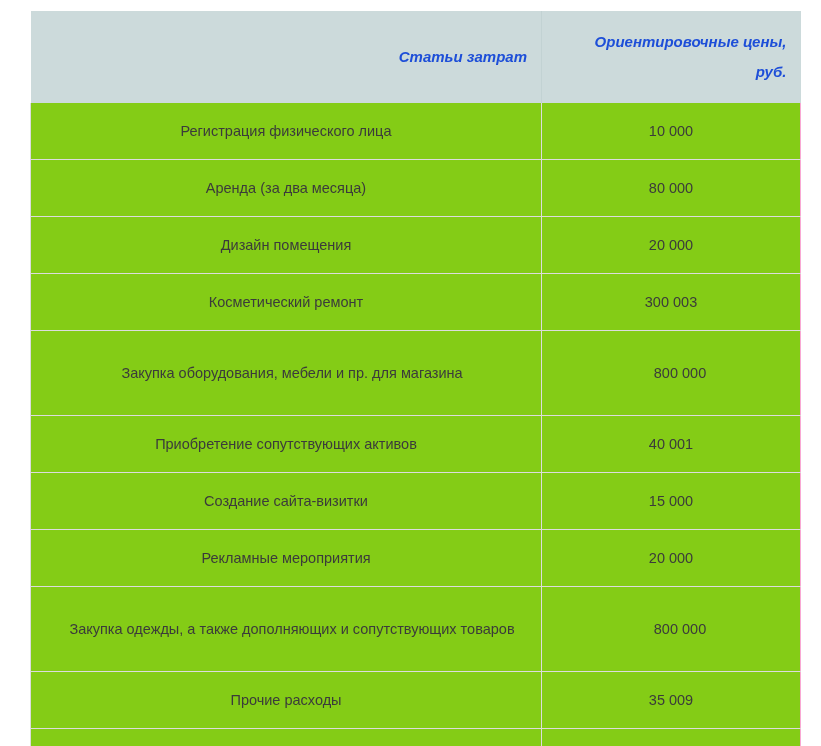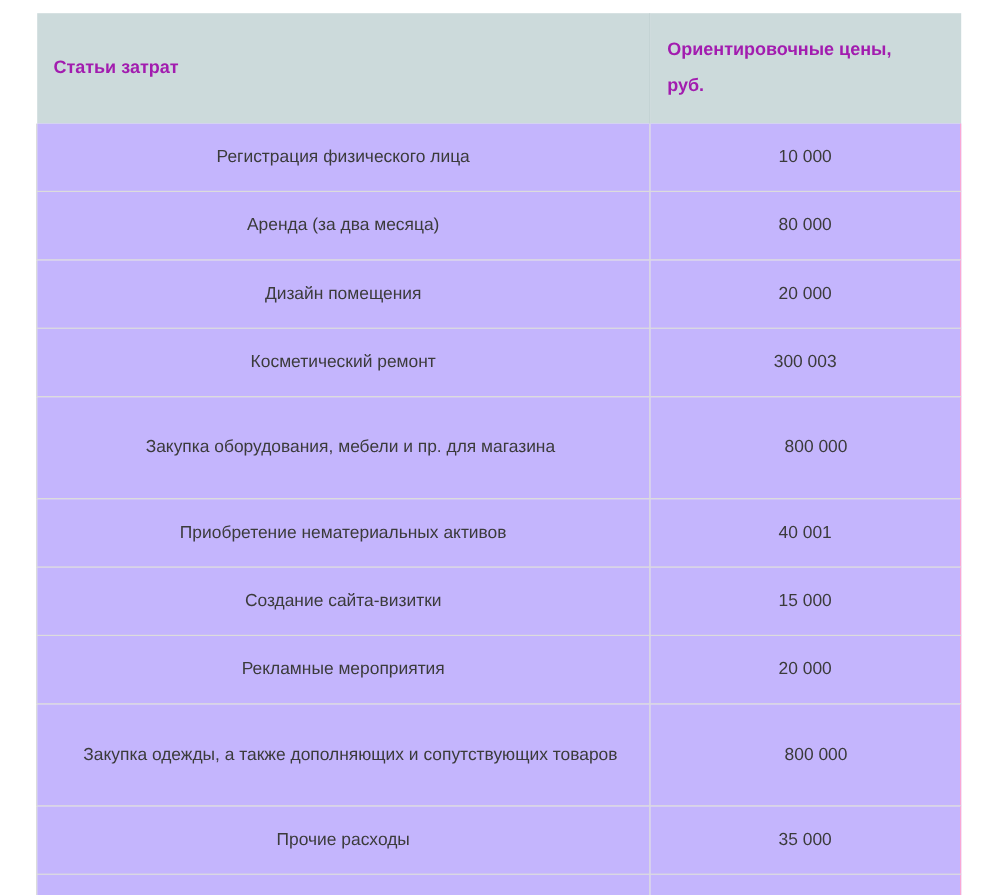--- a/index.html
+++ b/index.html
@@ -31,37 +31,38 @@
     border-collapse: collapse;
     table-layout: fixed;
   }
 
   .cost-table col.col-item  { width: 511px; }
   .cost-table col.col-price { width: 259px; }
 
   
   .cost-table thead th {
     background: #ccdadb;
-    color: #a21caf;
+    color: #1d4ed8;
     font-size: 15px;
     font-weight: 700;
     line-height: 30px;
-    text-align: left;
+    text-align: right;
     vertical-align: middle;
     padding: 16px 14px;
     height: 50px;
     border: none;
+    font-style: italic;
   }
   .cost-table thead th.header-item {
     border-right: 1px solid #c2d2d3;
   }
 
   
   .cost-table tbody td {
-    background: #c4b5fd;
+    background: #84cc16;
     color: #3b3b3b;
     font-size: 14.5px;
     font-weight: 400;
     line-height: 30px;
     text-align: center;
     vertical-align: middle;
     padding: 12px 16px;
     height: 32px;
     border-bottom: 1px solid #dcdcdc;
     border-left: 1px solid #dcdcdc;
@@ -116,38 +117,38 @@
         </tr>
         <tr>
           <td class="cell-item">Косметический ремонт</td>
           <td class="cell-price">300 003</td>
         </tr>
         <tr class="row-tall">
           <td class="cell-item">Закупка оборудования, мебели и пр. для магазина</td>
           <td class="cell-price">800 000</td>
         </tr>
         <tr>
-          <td class="cell-item">Приобретение нематериальных активов</td>
+          <td class="cell-item">Приобретение сопутствующих активов</td>
           <td class="cell-price">40 001</td>
         </tr>
         <tr>
           <td class="cell-item">Создание сайта-визитки</td>
           <td class="cell-price">15 000</td>
         </tr>
         <tr>
           <td class="cell-item">Рекламные мероприятия</td>
           <td class="cell-price">20 000</td>
         </tr>
         <tr class="row-tall">
           <td class="cell-item">Закупка одежды, а также дополняющих и сопутствующих товаров</td>
           <td class="cell-price">800 000</td>
         </tr>
         <tr>
           <td class="cell-item">Прочие расходы</td>
-          <td class="cell-price">35 000</td>
+          <td class="cell-price">35 009</td>
         </tr>
         <tr>
           <td class="cell-item">Итого</td>
           <td class="cell-price">2 120 000</td>
         </tr>
       </tbody>
   </table>
 
 </div>
 

